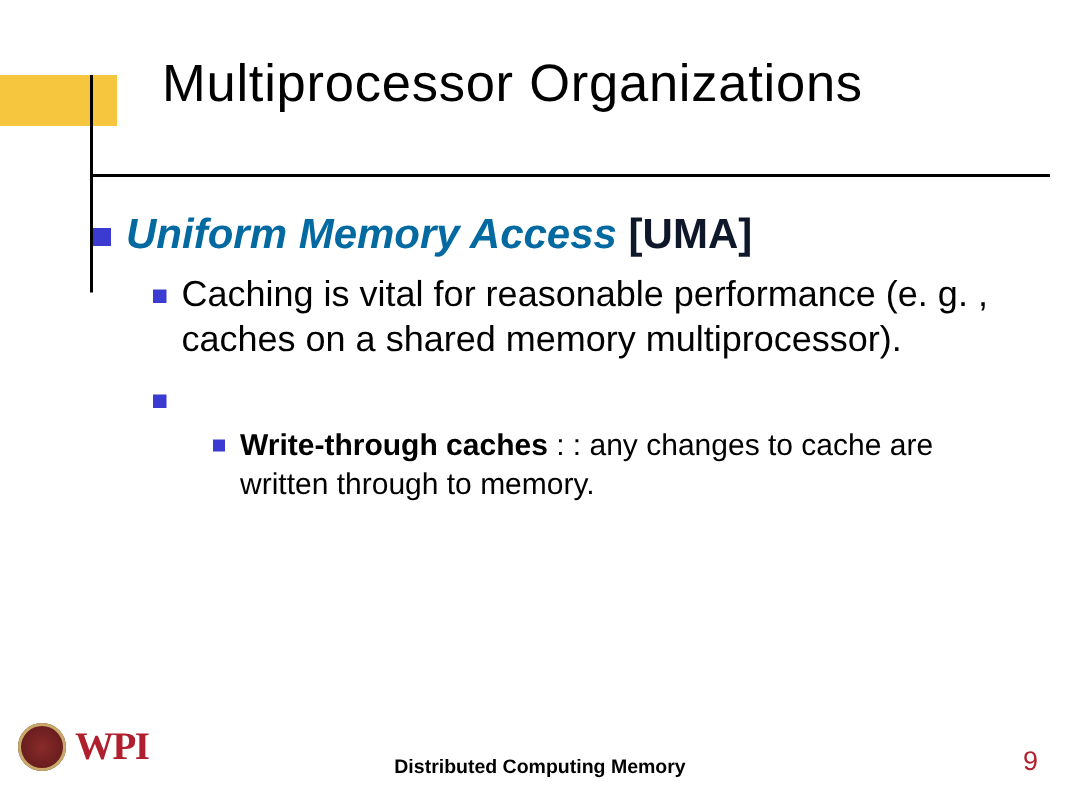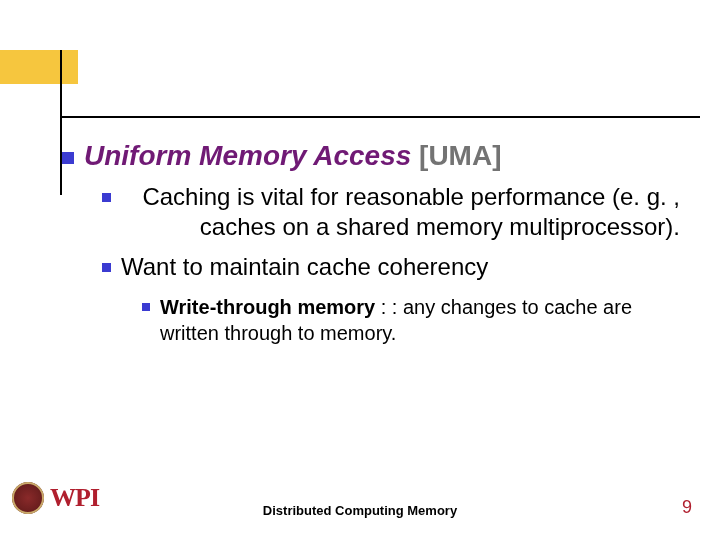--- a/index.html
+++ b/index.html
@@ -76,37 +76,36 @@
     margin-top: 9px;
   }
 
   .heading-uma {
     font-size: 28px;
   }
   .heading-uma .italic {
     font-style: italic;
     font-weight: bold;
     font-family: Verdana, Geneva, sans-serif;
-    color: #701a75;
+    color: #0369a1;
   }
   .heading-uma .bracket {
     font-weight: bold;
     font-family: Arial, sans-serif;
-    color: #737373;
+    color: #0f172a;
   }
 
   .sub1 {
     margin-left: 40px;
     margin-top: 10px;
   }
   .sub1 .text {
     font-size: 24px;
     line-height: 1.25;
     color: #000;
-    text-align: right;
   }
 
   .sub2 {
     margin-left: 80px;
     margin-top: 12px;
   }
   .sub2 .text {
     font-size: 20px;
     line-height: 1.3;
     color: #000;
@@ -163,44 +162,44 @@
   }
 </style>
 </head>
 <body>
 
 <div class="slide">
   <div class="bar-yellow"></div>
   <div class="rule-vertical"></div>
   <div class="rule-horizontal"></div>
 
+  <div class="title">Multiprocessor Organizations</div>
 
   <div class="content">
 
     <div class="bullet-row">
       <div class="bullet-sq"></div>
       <div class="heading-uma">
         <span class="italic">Uniform Memory Access</span><span class="bracket"> [UMA]</span>
       </div>
     </div>
 
     <div class="sub1 bullet-row">
       <div class="bullet-sq sm"></div>
       <div class="text">Caching is vital for reasonable performance (e. g. , caches on a shared memory multiprocessor).</div>
     </div>
 
     <div class="sub1 bullet-row">
       <div class="bullet-sq sm"></div>
-      <div class="text">Want to maintain cache coherency</div>
     </div>
 
     <div class="sub2 bullet-row">
       <div class="bullet-sq xs"></div>
       <div class="text">
-        <span class="bold-part">Write-through memory</span><span> : : any changes to cache are written through to memory.</span>
+        <span class="bold-part">Write-through caches</span><span> : : any changes to cache are written through to memory.</span>
       </div>
     </div>
 
   </div>
 
   <div class="footer">
     <div class="logo">
       <div class="seal"></div>
       <div class="wpi-text">WPI</div>
     </div>

